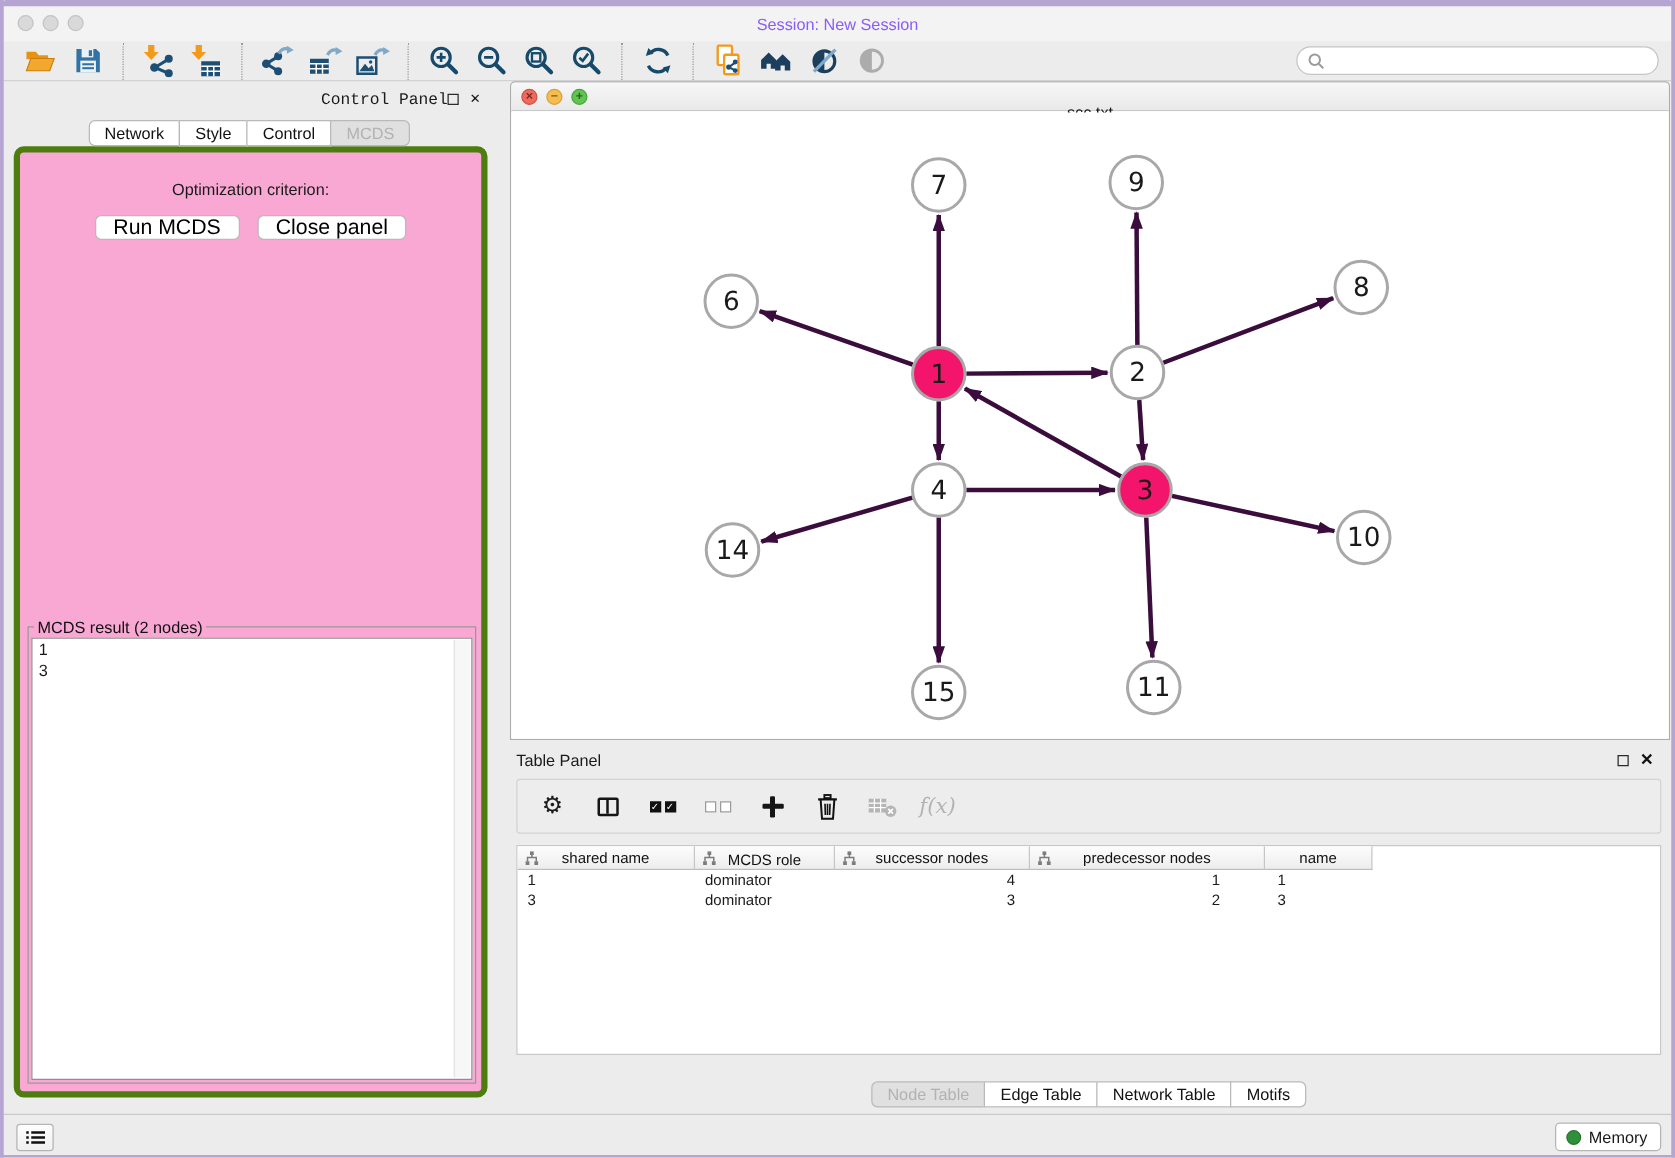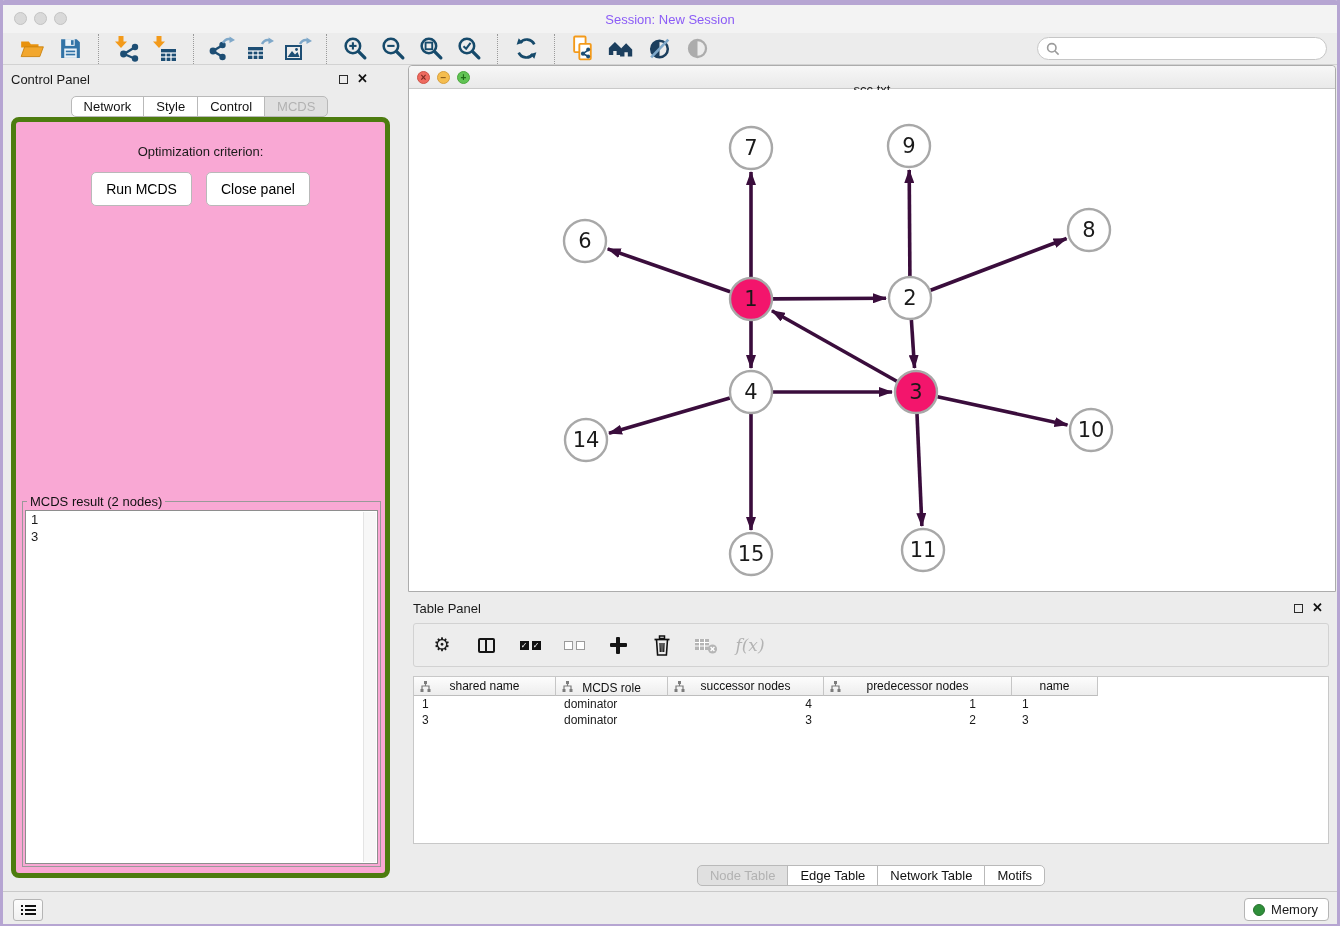--- a/index.html
+++ b/index.html
@@ -37,30 +37,30 @@
   .close-ico { font-size:13px; font-weight:700; color:#111; line-height:10px; }
 
   .seg { display:inline-flex; }
   .seg .tab { padding:2px 12px; font-size:13px; background:#fff; border:1px solid #B9B9B9; margin-left:-1px; color:#111; white-space:nowrap; }
   .seg .tab:first-child { border-radius:5px 0 0 5px; margin-left:0; }
   .seg .tab:last-child  { border-radius:0 5px 5px 0; }
   .seg .tab.active-disabled { background:#E0E0E0; color:#B2B2B2; }
 
   
   .control-panel { position:absolute; left:3px; top:66px; width:393px; height:823px; }
-  .cp-header { position:absolute; left:0; right:16px; top:0; height:26px; display:flex; align-items:center; padding:0 12px 0 8px; justify-content:space-between; }
+  .cp-header { position:absolute; left:0; right:0; top:0; height:26px; display:flex; align-items:center; padding:0 12px 0 8px; justify-content:flex-end;font-family:Liberation Mono, monospace; }
   .cp-tabs { position:absolute; top:30px; left:0; right:0; text-align:center; z-index:2; }
   .cp-body { position:absolute; top:51px; left:8px; right:6px; bottom:11px; background:#f9a8d4; border:5px solid #4d7c0f; border-radius:8px; }
   .opt-label { margin-top:22px; text-align:center; font-size:13px; }
   .cp-select { position:relative; margin:11px auto 0; width:312px; height:22px; background:#fff; border:1px solid #B5B5B5; border-radius:5px; display:flex; align-items:center; padding:0 22px 0 9px; font-size:13px; }
   .sel-arrows { position:absolute; right:8px; top:3px; width:8px; height:16px; }
   .sel-arrows .up   { position:absolute; top:1px;  left:0; width:0; height:0; border-left:4px solid transparent; border-right:4px solid transparent; border-bottom:5px solid #555; }
   .sel-arrows .down { position:absolute; bottom:1px; left:0; width:0; height:0; border-left:4px solid transparent; border-right:4px solid transparent; border-top:5px solid #555; }
   .btn-row { margin-top:13px; display:flex; justify-content:center; gap:14px; }
-  .btn { height:34px; padding:0 14px; background:#fff; border:1px solid #B9B9B9; border-radius:5px; font-size:14px; display:flex; align-items:center; }
+  .btn { height:20px; padding:0 14px; background:#fff; border:1px solid #B9B9B9; border-radius:5px; font-size:17px; display:flex; align-items:center; }
   .result-fieldset { position:absolute; left:6px; right:4px; top:372px; bottom:6px; border:1px solid #999; display:flex; flex-direction:column; padding:1px 2px 2px 2px; }
   .result-fieldset legend { font-size:13px; padding:0 3px; margin-left:2px; color:#111; }
   .result-list { position:relative; flex:1; background:#fff; border:1px solid #8E8E8E; overflow:hidden; font-size:13px; }
   .result-item { padding:1px 0 0 5px; line-height:16px; }
   .scroll-track { position:absolute; top:1px; right:1px; bottom:1px; width:13px; background:#F7F7F7; border-left:1px solid #E4E4E4; }
 
   
   .net-window { position:absolute; left:408px; top:65px; width:928px; height:527px; background:#fff; border:1px solid #ACACAC; border-radius:4px 4px 0 0; }
   .net-titlebar { position:relative; height:23px; background:linear-gradient(#F7F7F7,#E9E9E9); border-bottom:1px solid #C9C9C9; border-radius:4px 4px 0 0; }
   .lights { position:absolute; left:8px; top:5px; display:flex; gap:7px; }

